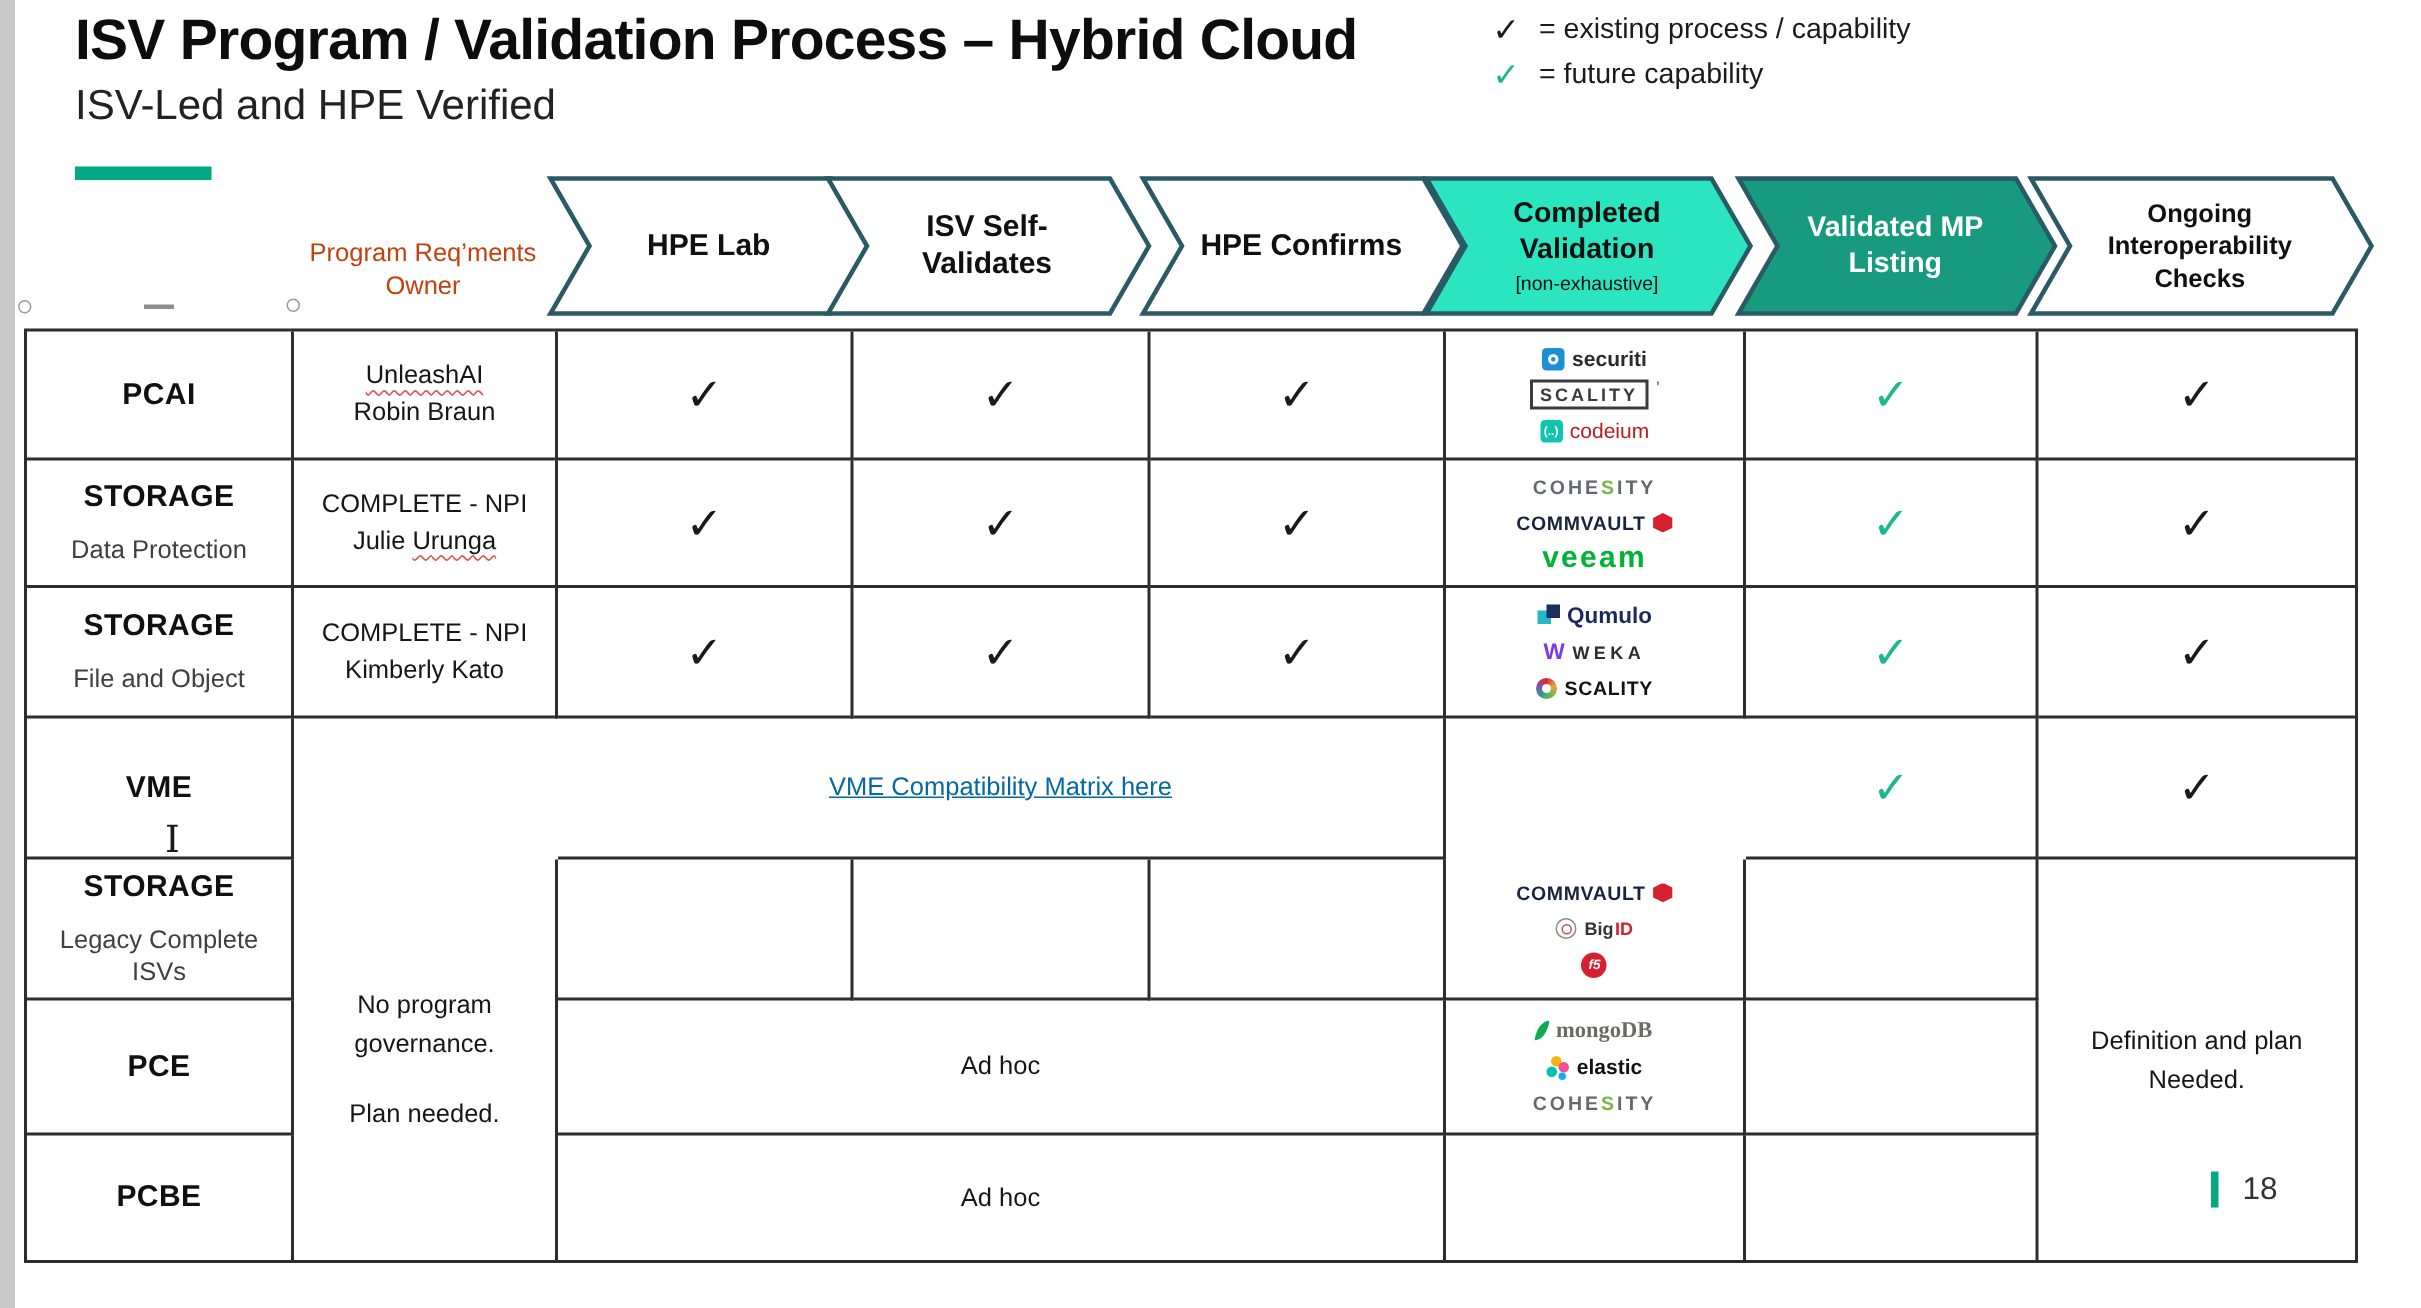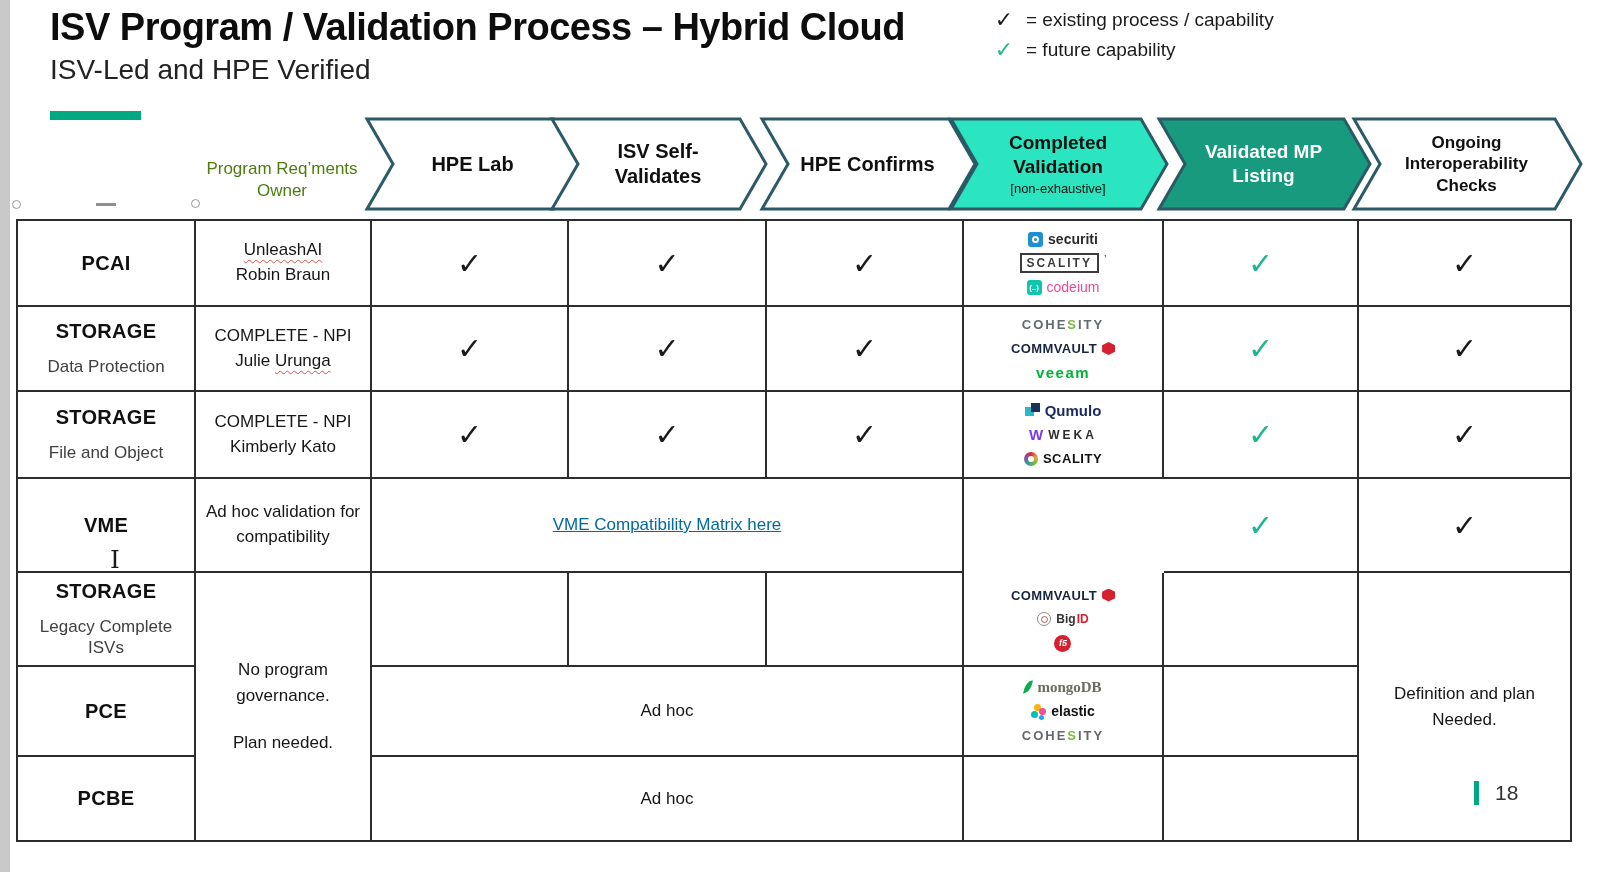--- a/index.html
+++ b/index.html
@@ -10,21 +10,21 @@
   .title { position:absolute; left:50px; top:6px; font-size:38px; font-weight:800; color:#0d0d0d; letter-spacing:-0.5px; white-space:nowrap; }
   .subtitle { position:absolute; left:50px; top:54px; font-size:28px; font-weight:400; color:#222; }
   .accent-bar { position:absolute; left:50px; top:111px; width:91px; height:9px; background:#01a982; }
 
   .legend { position:absolute; left:992px; top:5px; }
   .legend-row { display:flex; align-items:center; gap:10px; height:30px; font-size:19px; color:#1b1b1b; }
   .legend-check { font-size:22px; width:24px; text-align:center; color:#1b1b1b; }
   .legend-check.future { color:#1db78f; }
 
   .owner-label { position:absolute; left:194px; top:158px; width:176px; text-align:center;
-                 font-size:17px; color:#4d7c0f; line-height:1.3; }
+                 font-size:17px; color:#c2410c; line-height:1.3; }
 
   .chevron { position:absolute; top:116px; height:96px; }
   .chevron svg { display:block; }
   .stage-label { position:absolute; inset:0; display:flex; flex-direction:column; align-items:center;
                  justify-content:center; padding:0 32px 0 30px; text-align:center; font-weight:700;
                  font-size:20px; color:#101010; line-height:1.25; }
   .stage-label.small { font-size:17px; }
   .stage-label.mid { font-size:19px; }
   .stage-label.white { color:#ffffff; }
   .stage-sublabel { font-size:13px; font-weight:400; margin-top:2px; }
@@ -56,30 +56,30 @@
   .securiti-ic { width:15px; height:15px; border-radius:3px; background:#1e8fd5; position:relative; }
   .securiti-ic::after { content:""; position:absolute; inset:4px; border:2px solid #fff; border-radius:50%; }
   .securiti-tx { font-size:14px; font-weight:700; color:#2b2b2b; }
 
   .vaidio-box { border:2px solid #3c3c3c; padding:0 5px; font-size:12px; font-weight:700; letter-spacing:2px;
                 color:#3c3c3c; line-height:16px; }
   .vaidio-mark { font-size:11px; color:#3c3c3c; align-self:flex-start; }
 
   .codeium-ic { width:15px; height:15px; border-radius:3px; background:#0fc5ad; color:#fff; font-size:8px;
                 line-height:15px; text-align:center; font-weight:700; }
-  .codeium-tx { font-size:14px; color:#ec4899; font-weight:500; }
+  .codeium-tx { font-size:14px; color:#b91c1c; font-weight:500; }
 
   .cohesity-tx { font-size:13px; font-weight:700; letter-spacing:2px; color:#63696e; }
   .cohesity-s { color:#7ab648; }
 
   .commvault-tx { font-size:13px; font-weight:800; letter-spacing:0.4px; color:#16253f; }
   .commvault-ic { width:13px; height:13px; background:#d6202f;
                   clip-path:polygon(50% 0,100% 25%,100% 75%,50% 100%,0 75%,0 25%); }
 
-  .veeam-tx { font-size:15px; font-weight:800; letter-spacing:1.5px; color:#00b336; }
+  .veeam-tx { font-size:20px; font-weight:800; letter-spacing:1.5px; color:#00b336; }
 
   .qumulo-ic { width:15px; height:15px; position:relative; }
   .qumulo-ic::before { content:""; position:absolute; left:0; top:4px; width:9px; height:9px; background:#28b8c8; }
   .qumulo-ic::after  { content:""; position:absolute; right:0; top:0; width:9px; height:9px; background:#1b2f5e; }
   .qumulo-tx { font-size:15px; font-weight:800; color:#1b2a5e; }
 
   .weka-ic { font-size:15px; font-weight:800; color:#7c3aed; }
   .weka-tx { font-size:12px; font-weight:600; letter-spacing:3px; color:#2e2e2e; }
 
   .scality-ic { width:14px; height:14px; border-radius:50%;
@@ -319,23 +319,20 @@
     <div class="cell" style="grid-area:3/7">
         <span class="check future">✓</span>
       </div>
     <div class="cell last-col" style="grid-area:3/8">
         <span class="check">✓</span>
       </div>
 
     <div class="cell" style="grid-area:4/1">
       <span class="cat">VME</span>
     </div>
-    <div class="cell" style="grid-area:4/2">
-      <div class="owner-text">Ad hoc validation for compatibility</div>
-    </div>
     <div class="cell" style="grid-area:4/3/5/6">
       <span class="link">VME Compatibility Matrix here</span>
     </div>
     <div class="cell" style="grid-area:4/7">
         <span class="check future">✓</span>
       </div>
     <div class="cell last-col" style="grid-area:4/8">
         <span class="check">✓</span>
       </div>
 

